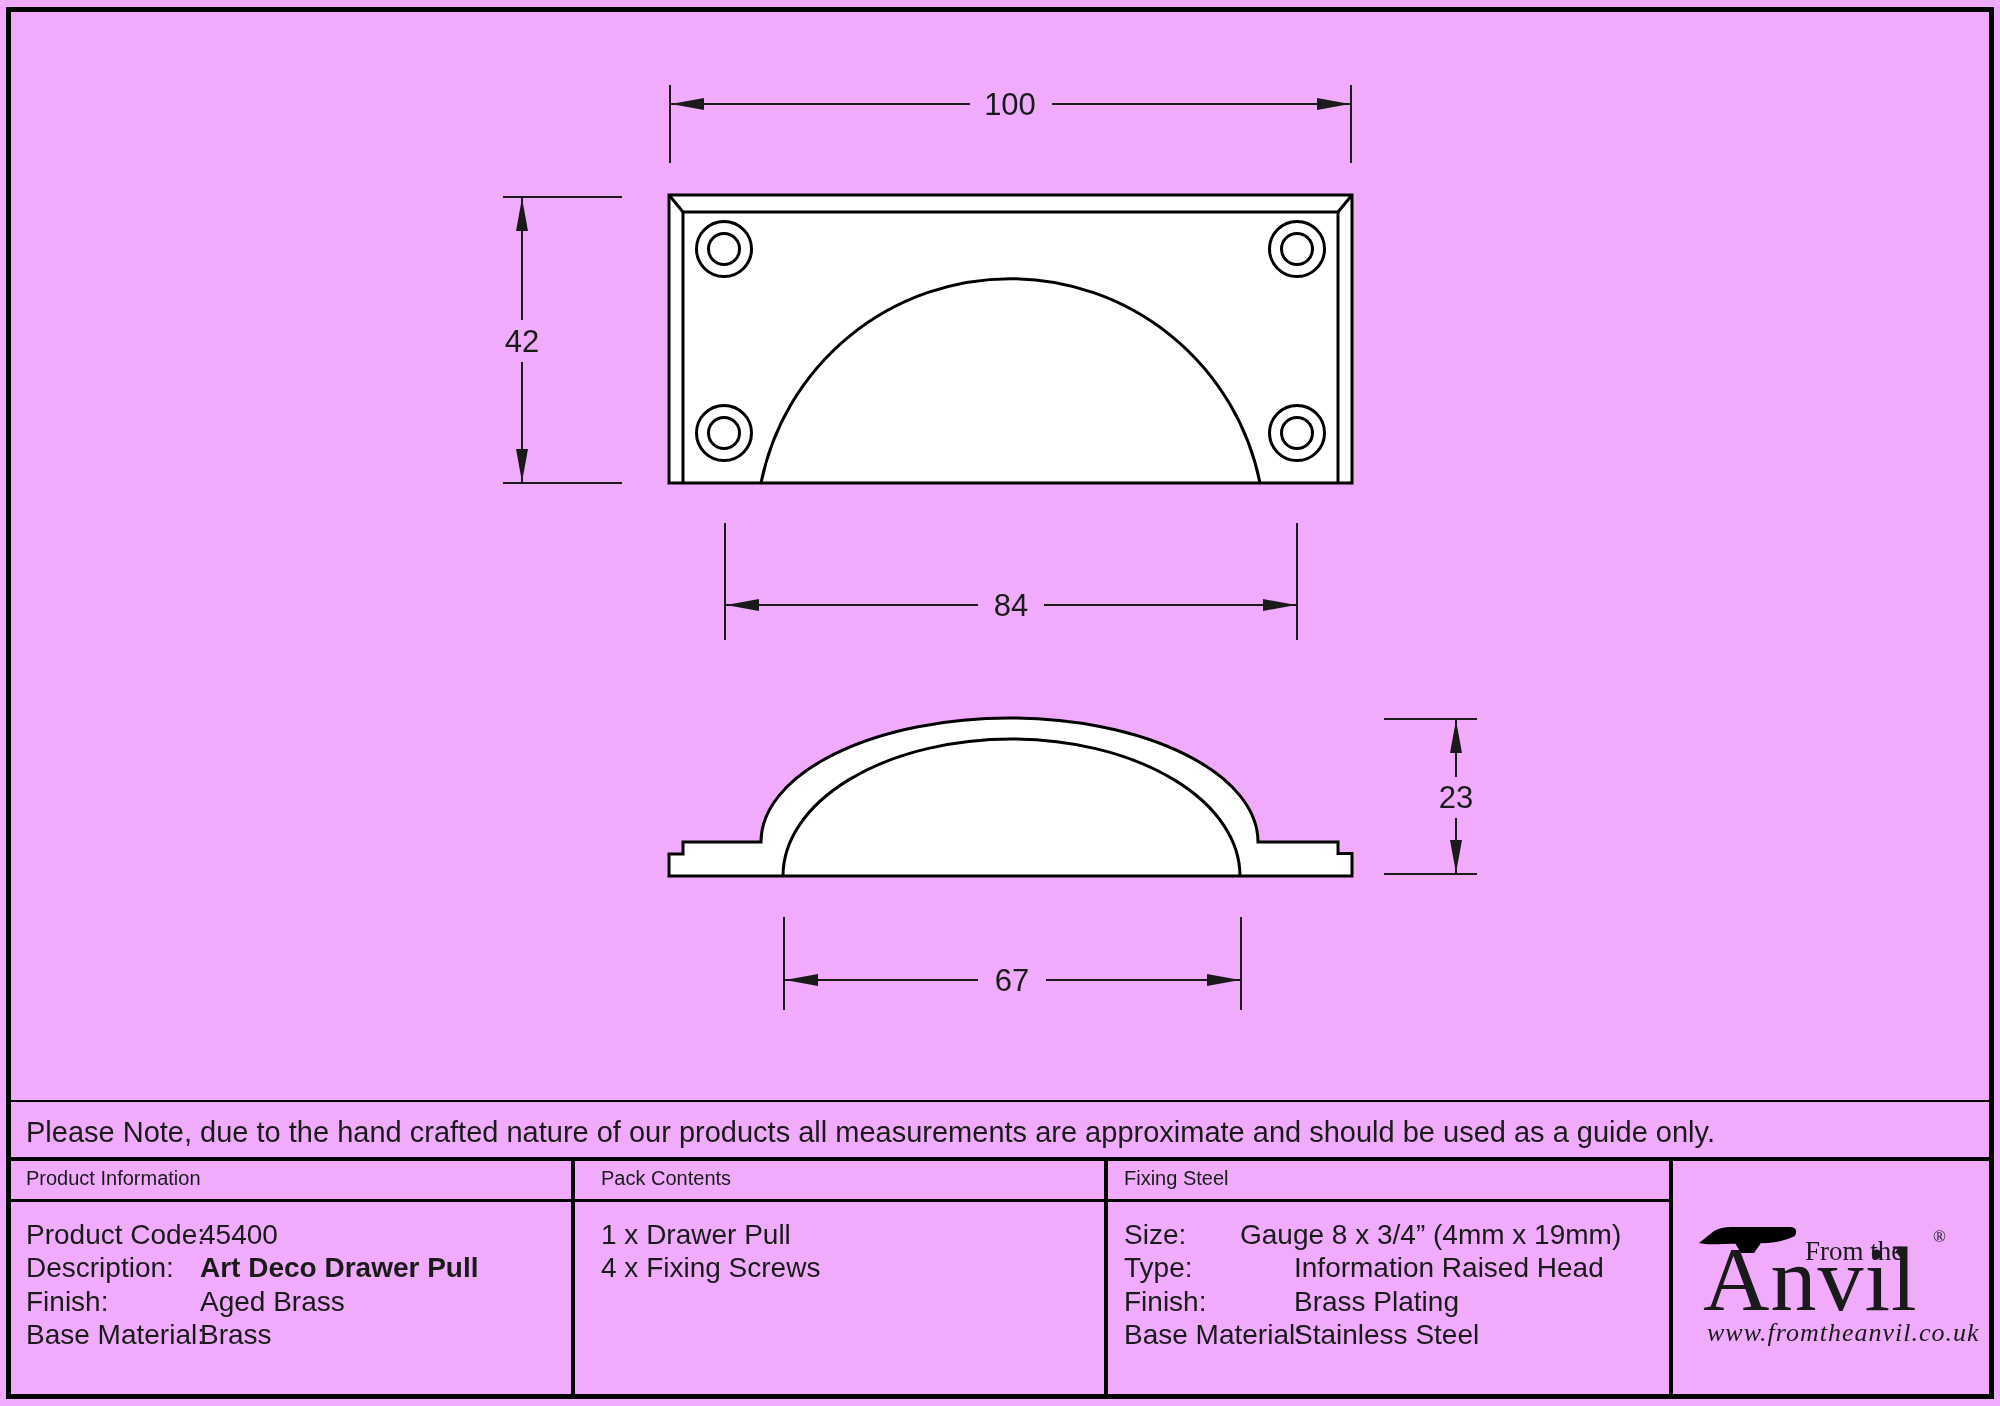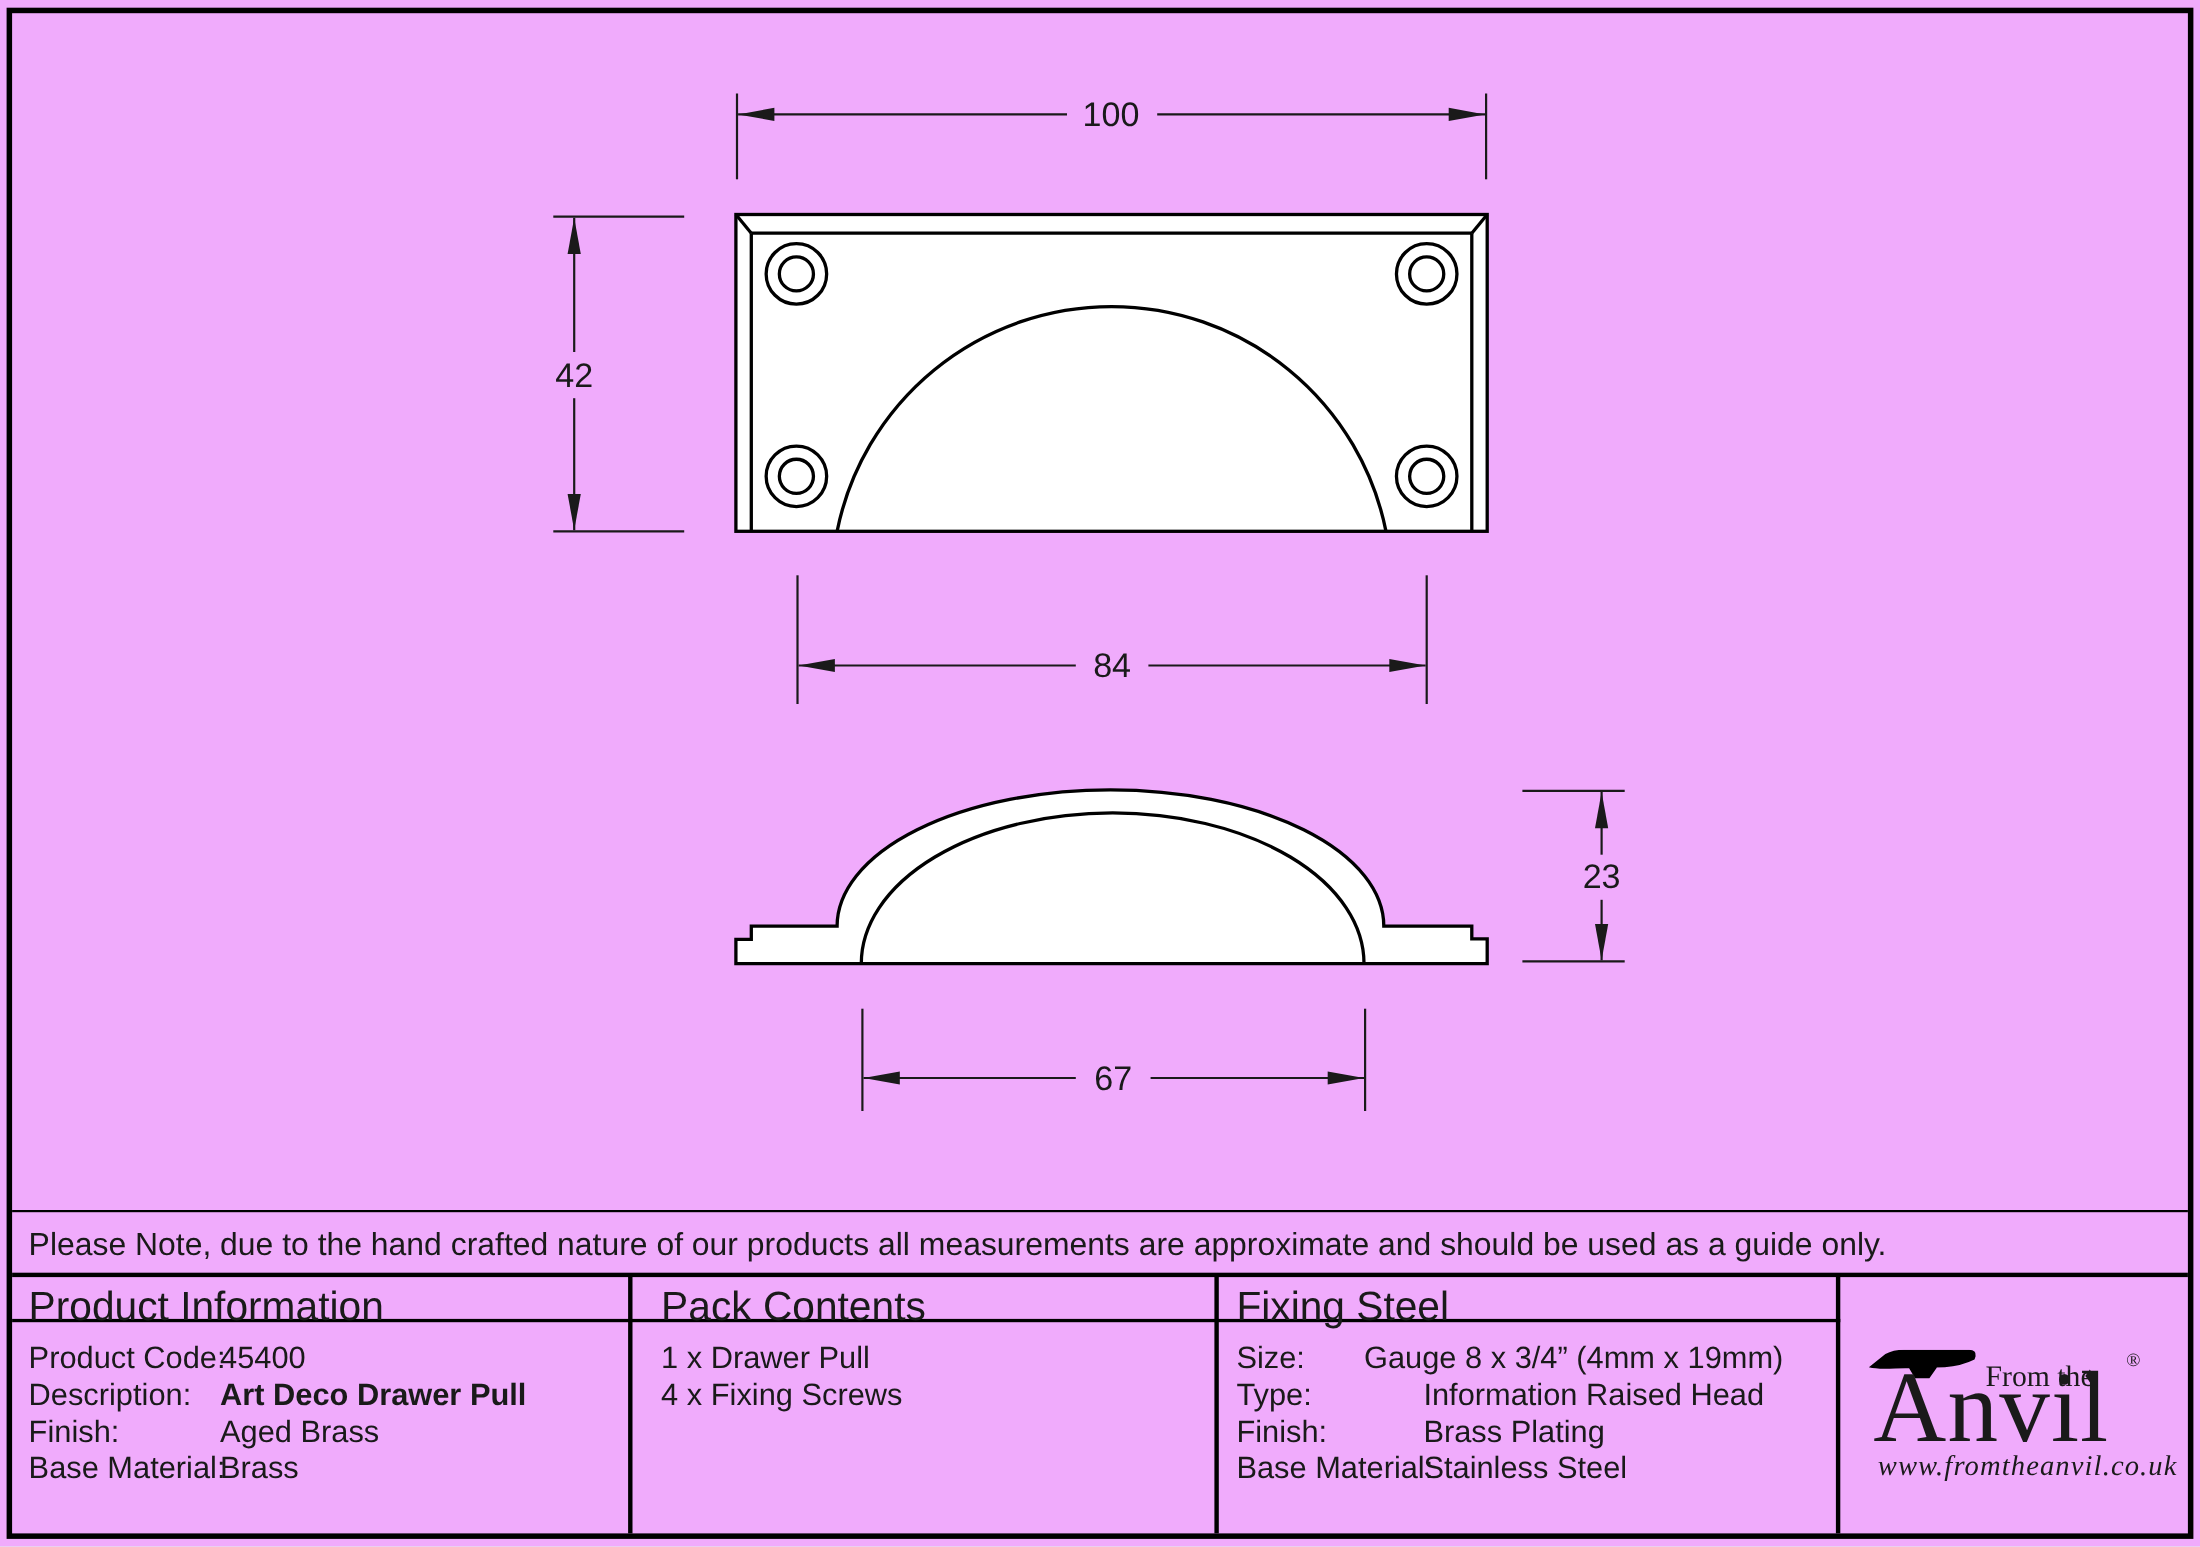--- a/index.html
+++ b/index.html
@@ -3,21 +3,21 @@
 <meta charset="utf-8">
 <style>
   html,body{margin:0;padding:0;background:#e8e8e8;}
   #stage{position:relative;width:2000px;height:1406px;background:#f0abfc;overflow:hidden;
          font-family:"Liberation Sans", sans-serif;color:#1a1a1a;}
   .abs{position:absolute;}
   .txt{white-space:nowrap;line-height:1.2;}
   .frame{position:absolute;left:6px;top:7px;right:6px;bottom:7px;border:5px solid #000;}
   .hline{position:absolute;background:#000;}
   .vline{position:absolute;background:#000;}
-  .cell-header{font-size:37px;}
+  .cell-header{font-size:20px;}
   .row-label,.row-value,.pack-item{font-size:28px;}
   .note-text{font-size:29px;}
   svg text{font-family:"Liberation Sans", sans-serif;}
   .logo-serif{font-family:"Liberation Serif", serif;}
   .logo-brand{font-family:"Liberation Serif", serif;font-size:92px;line-height:1;letter-spacing:1px;}
   .logo-url{font-family:"Liberation Serif", serif;font-style:italic;font-size:26px;letter-spacing:1px;}
 </style>
 </head>
 <body>
 

